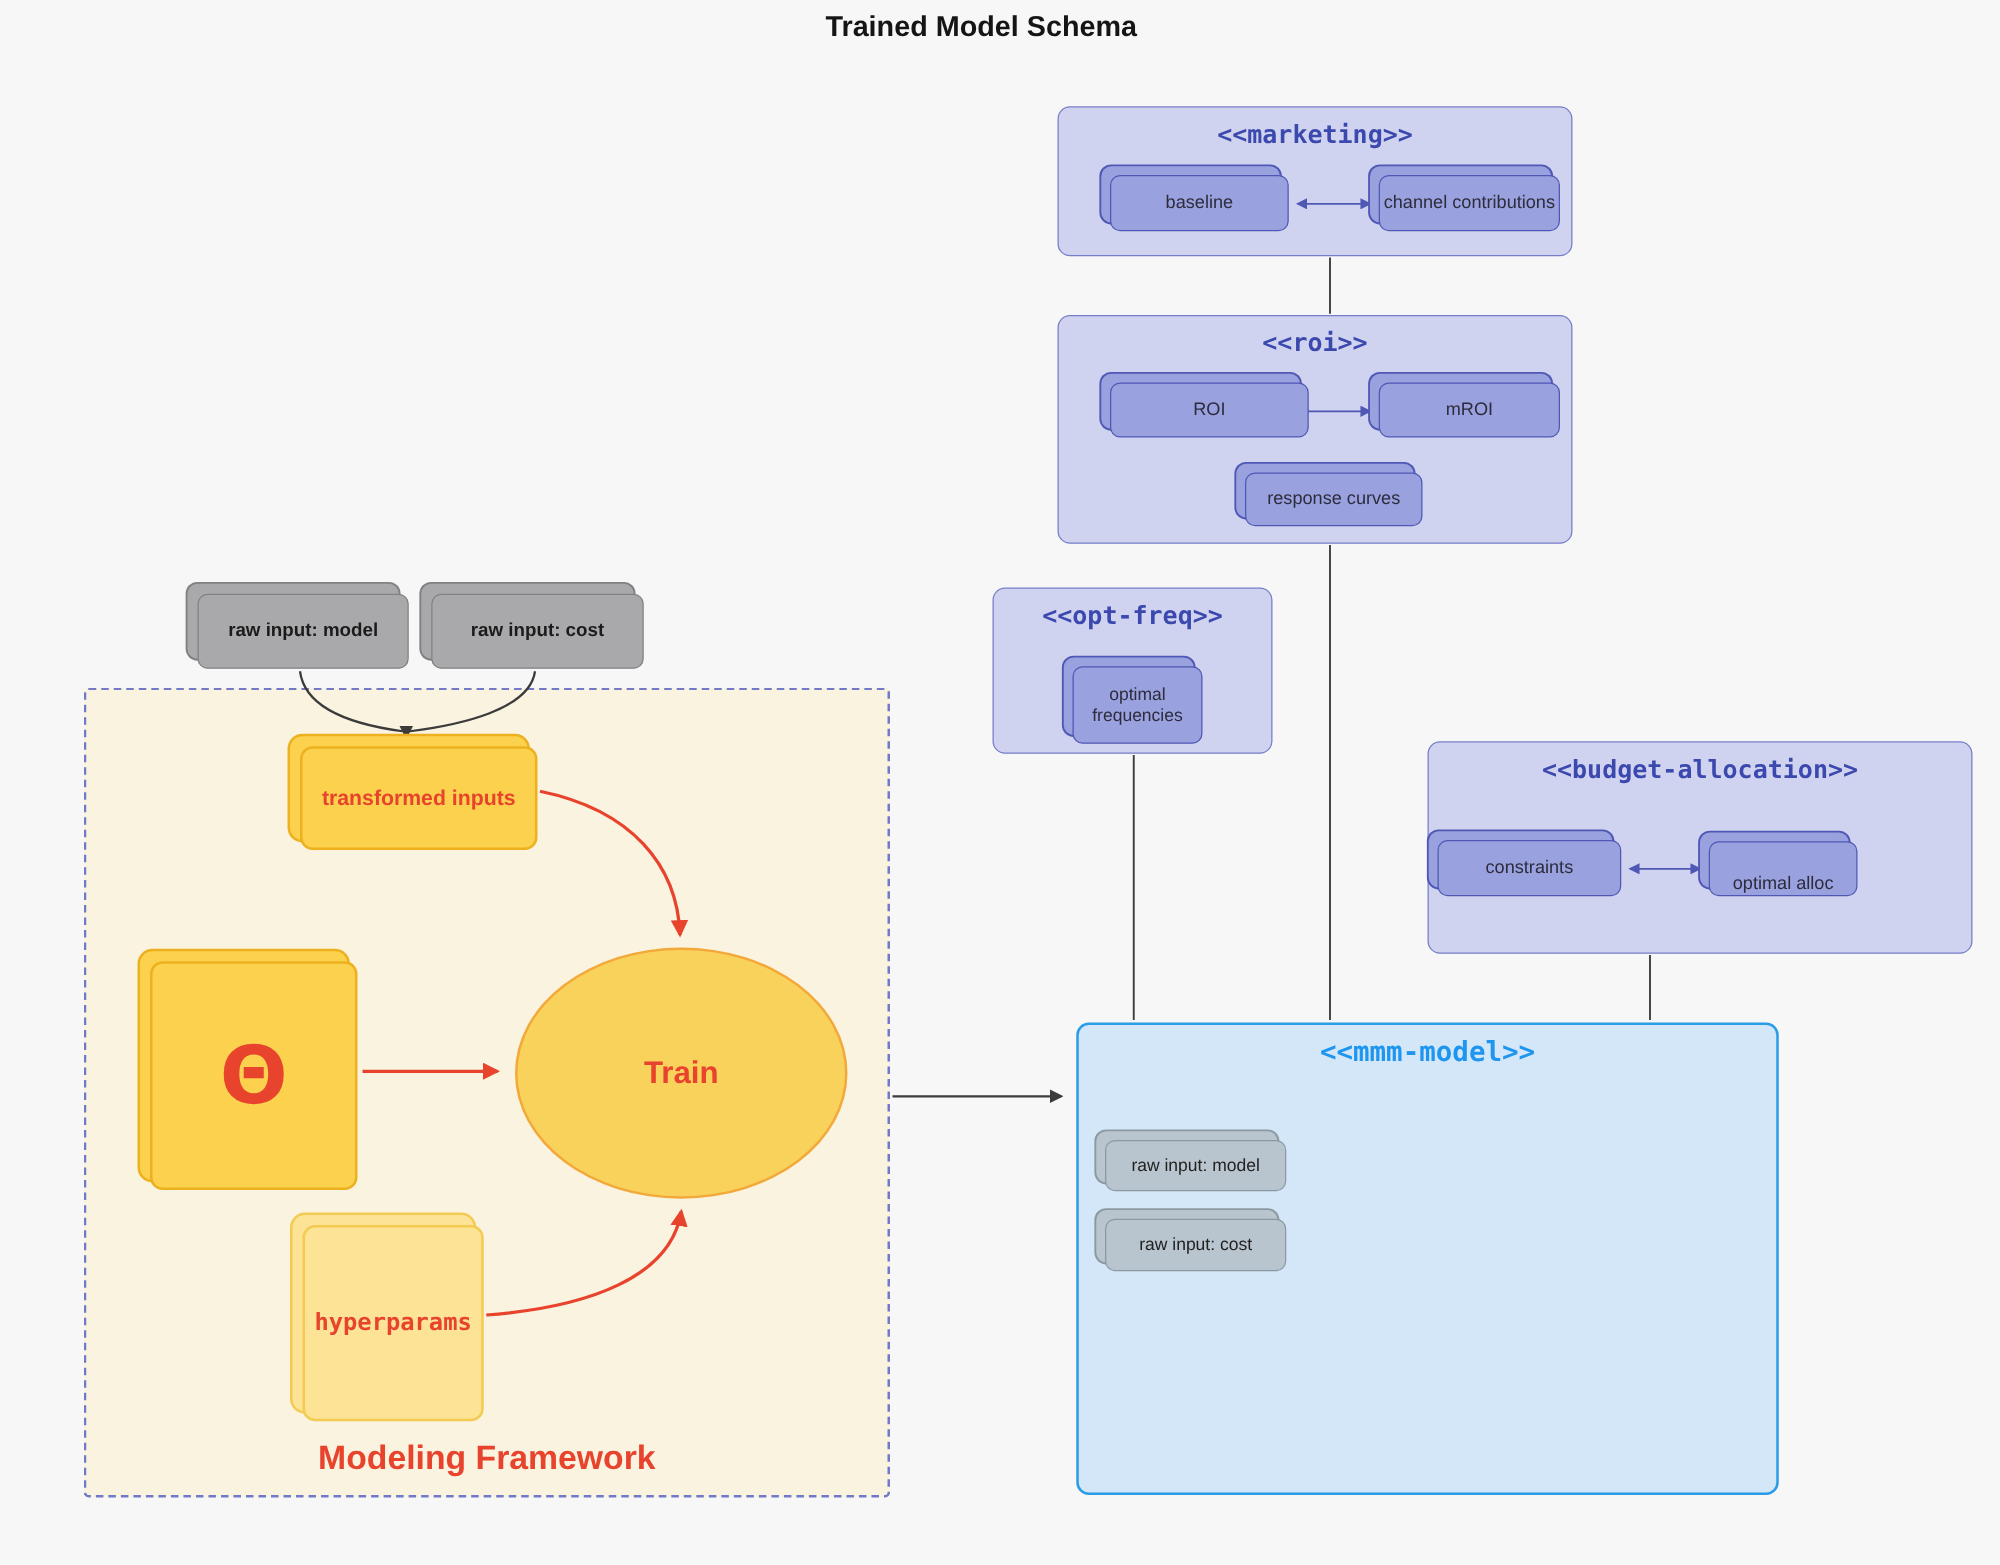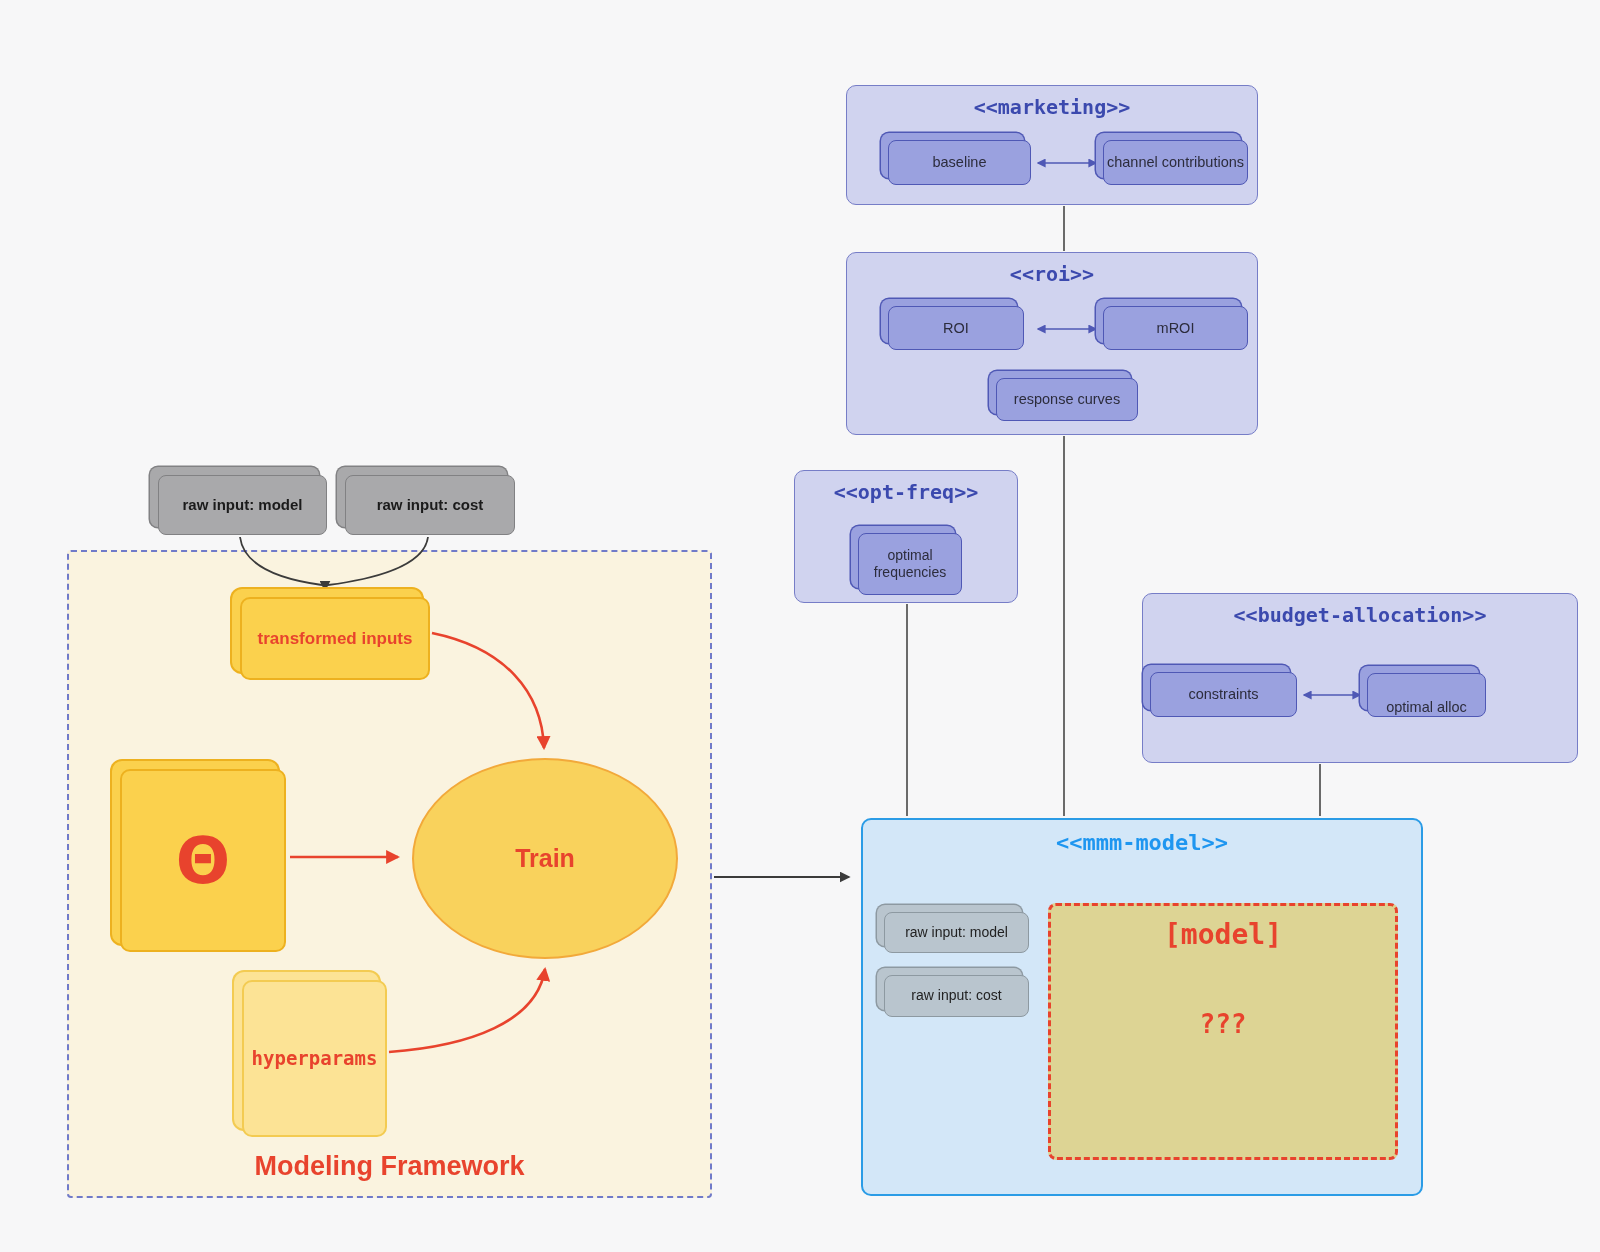--- a/index.html
+++ b/index.html
@@ -71,20 +71,21 @@
           font-size:28px;color:var(--accent-red);}
   .model-unknown{margin-top:58px;font-family:"DejaVu Sans Mono",monospace;font-weight:bold;
           font-size:26px;color:var(--accent-red);}
   svg.connectors{position:absolute;left:0;top:0;pointer-events:none;}
 </style>
 </head>
 <body>
 
 <div class="canvas">
 
+  <div class="diagram-title">Trained Model Schema</div>
 
   <div class="container purple-c" style="left:846px;top:85px;width:412px;height:120px;">
     <div class="c-title">&lt;&lt;marketing&gt;&gt;</div>
   </div>
 
   <div class="container purple-c" style="left:794px;top:470px;width:224px;height:133px;">
     <div class="c-title">&lt;&lt;opt-freq&gt;&gt;</div>
   </div>
 
   <div class="container purple-c" style="left:846px;top:252px;width:412px;height:183px;">
@@ -136,21 +137,21 @@
     <path d="M1304,695 L1360,695" fill="none" stroke="#4f58b5" stroke-width="1.4" marker-start="url(#mPurp)" marker-end="url(#mPurp)"></path>
   </svg>
 
   <div class="node p-node" style="left:888px;top:140px;width:143px;height:45px;">
     <span>baseline</span>
   </div>
   <div class="node p-node" style="left:1103px;top:140px;width:145px;height:45px;">
     <span>channel contributions</span>
   </div>
 
-  <div class="node p-node" style="left:888px;top:306px;width:136px;height:44px;">
+  <div class="node p-node" style="left:888px;top:306px;width:159px;height:44px;">
     <span>ROI</span>
   </div>
   <div class="node p-node" style="left:1103px;top:306px;width:145px;height:44px;">
     <span>mROI</span>
   </div>
   <div class="node p-node" style="left:996px;top:378px;width:142px;height:43px;">
     <span>response curves</span>
   </div>
 
   <div class="node p-node" style="left:858px;top:533px;width:104px;height:62px;font-size:14px;">
@@ -187,18 +188,14 @@
     <span class="hyper-label">hyperparams</span>
   </div>
 
   <div class="node b-node" style="left:884px;top:912px;width:145px;height:41px;">
     <span>raw input: model</span>
   </div>
   <div class="node b-node" style="left:884px;top:975px;width:145px;height:42px;">
     <span>raw input: cost</span>
   </div>
 
-  <div class="model-box" style="left:1048px;top:903px;width:350px;height:257px;">
-    <div class="model-label">[model]</div>
-    <div class="model-unknown">???</div>
-  </div>
 
 </div>
 
 </body></html>

